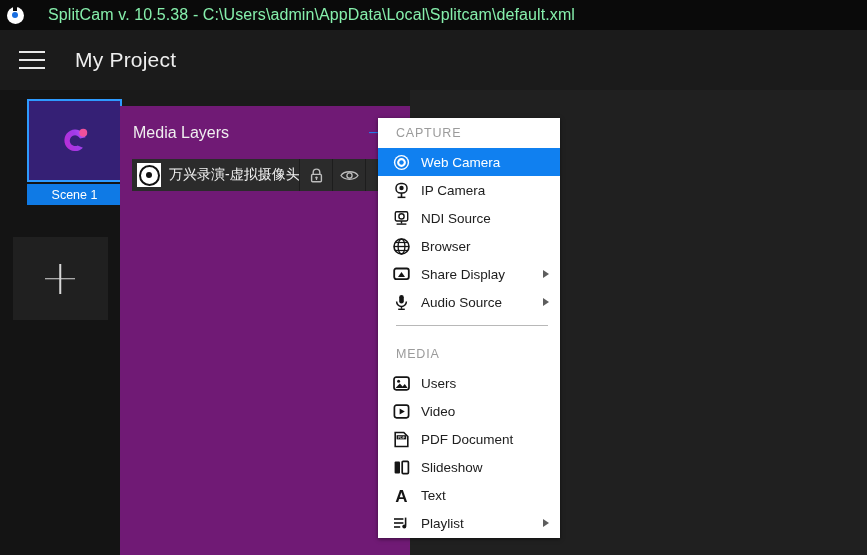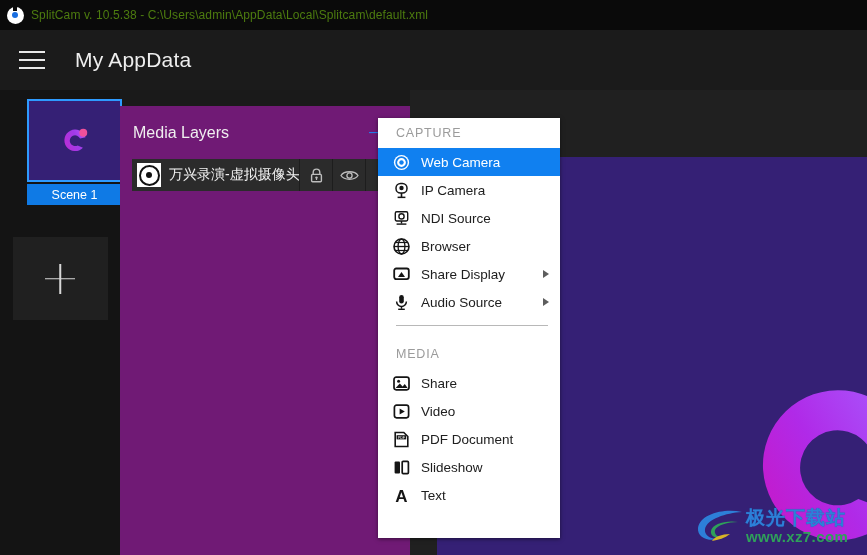--- a/index.html
+++ b/index.html
@@ -47,25 +47,25 @@
   .ring-logo::before {
     content: "";
     position: absolute;
     left: 50%; top: -1px;
     transform: translateX(-50%);
     width: 4px; height: 5px;
     background: #0a0a0a;
     z-index: 2;
   }
   #titlebar .title-text {
-    color: #4d7c0f;
-    font-size: 12px;
+    color: #86efac;
+    font-size: 16px;
     letter-spacing: 0.1px;
     white-space: nowrap;
-    margin-left: 1px;
+    margin-left: 18px;
   }
 
   
   #header {
     position: absolute; left: 0; top: 30px;
     width: 867px; height: 60px;
     background: #1b1b1b;
     display: flex; align-items: center;
   }
   #hamburger {
@@ -290,21 +290,21 @@
     </div>
     <div class="title-text">SplitCam v. 10.5.38 - C:\Users\admin\AppData\Local\Splitcam\default.xml</div>
   </div>
 
   <div id="header">
     <div id="hamburger">
       <span></span>
         <span></span>
         <span></span>
     </div>
-    <div id="project-title">My AppData</div>
+    <div id="project-title">My Project</div>
   </div>
 
   <div id="scenes">
     <div class="scene-block">
       <div class="scene-thumb">
         <svg class="splitcam-mark" viewBox="0 0 100 100">
           <defs>
             <linearGradient id="sg1" x1="0" y1="1" x2="1" y2="0">
               <stop offset="0%" stop-color="#c02ad0"></stop>
               <stop offset="55%" stop-color="#a03ae8"></stop>
@@ -349,42 +349,20 @@
         <svg width="4" height="14" viewBox="0 0 4 14">
           <circle cx="2" cy="2" r="1.5" fill="#bdbdbd"></circle>
           <circle cx="2" cy="7" r="1.5" fill="#bdbdbd"></circle>
           <circle cx="2" cy="12" r="1.5" fill="#bdbdbd"></circle>
         </svg>
       </div>
     </div>
   </div>
 
   <div id="preview-bg"></div>
-  <div id="preview">
-    <svg id="preview-logo" viewBox="0 0 100 100">
-      <defs>
-        <linearGradient id="pg1" x1="0.1" y1="1" x2="0.9" y2="0">
-          <stop offset="0%" stop-color="#c718c7"></stop>
-          <stop offset="45%" stop-color="#b02ae8"></stop>
-          <stop offset="100%" stop-color="#a75cff"></stop>
-        </linearGradient>
-      </defs>
-      <path d="M72,28 A30,30 0 1,0 78,58 L62,58 A15,15 0 1,1 60,38 Z" fill="url(#pg1)" transform="rotate(20 50 50)"></path>
-    </svg>
-
-    <div id="watermark">
-      <svg class="wm-swirl" width="52" height="40" viewBox="0 0 52 40">
-        <path d="M48,6 C30,2 6,8 4,22 C3,31 14,36 24,33 C16,33 10,29 11,23 C13,13 32,7 48,6 Z" fill="#2d7fd8"></path>
-        <path d="M44,16 C32,14 18,18 17,25 C16,30 22,33 29,32 C23,31 20,28 21,24 C23,19 34,16 44,16 Z" fill="#2fa05a"></path>
-        <path d="M36,28 C28,28 20,31 18,35 C24,34 31,32 36,28 Z" fill="#d8b428"></path>
-      </svg>
-      <div class="wm-line1">极光下载站</div>
-      <div class="wm-line2">www.xz7.com</div>
-    </div>
-  </div>
 
   <div id="menu">
 
     <div class="menu-section-title">CAPTURE</div>
 
     <div class="menu-item selected">
       <span class="mi-icon">
         <svg width="17" height="17" viewBox="0 0 17 17">
           <circle cx="8.5" cy="8.5" r="7.6" fill="#fff"></circle>
           <circle cx="8.5" cy="8.5" r="5.3" fill="none" stroke="#1080f0" stroke-width="1.8"></circle>
@@ -462,21 +440,21 @@
     <div class="menu-section-title">MEDIA</div>
 
     <div class="menu-item">
       <span class="mi-icon">
         <svg width="17" height="17" viewBox="0 0 17 17">
           <rect x="1" y="2.2" width="15" height="12.6" rx="2.2" fill="none" stroke="#151515" stroke-width="1.7"></rect>
           <circle cx="5.6" cy="6.2" r="1.5" fill="#151515"></circle>
           <path d="M2.6,13 L6.8,8.4 L9.6,11.4 L11.8,9 L14.6,13 Z" fill="#151515"></path>
         </svg>
       </span>
-      <span class="mi-label">Share</span>
+      <span class="mi-label">Users</span>
     </div>
 
     <div class="menu-item">
       <span class="mi-icon">
         <svg width="17" height="17" viewBox="0 0 17 17">
           <rect x="1.4" y="2.2" width="14.2" height="12.6" rx="2.2" fill="none" stroke="#151515" stroke-width="1.7"></rect>
           <path d="M6.6,5.4 L11.8,8.5 L6.6,11.6 Z" fill="#151515"></path>
         </svg>
       </span>
       <span class="mi-label">Video</span>
@@ -505,16 +483,29 @@
 
     <div class="menu-item">
       <span class="mi-icon">
         <svg width="17" height="17" viewBox="0 0 17 17">
           <text x="8.5" y="15" font-size="17" font-weight="bold" fill="#151515" text-anchor="middle" font-family="sans-serif">A</text>
         </svg>
       </span>
       <span class="mi-label">Text</span>
     </div>
 
+    <div class="menu-item">
+      <span class="mi-icon">
+        <svg width="17" height="17" viewBox="0 0 17 17">
+          <rect x="1" y="3.2" width="9.4" height="1.6" fill="#151515"></rect>
+          <rect x="1" y="7.2" width="9.4" height="1.6" fill="#151515"></rect>
+          <rect x="1" y="11.2" width="6.2" height="1.6" fill="#151515"></rect>
+          <path d="M12.6,2.6 v8.2" stroke="#151515" stroke-width="1.6" fill="none"></path>
+          <circle cx="11.3" cy="11.6" r="2" fill="#151515"></circle>
+        </svg>
+      </span>
+      <span class="mi-label">Playlist</span>
+      <span class="mi-arrow"></span>
+    </div>
 
   </div>
 
 </div>
 
 </body></html>

